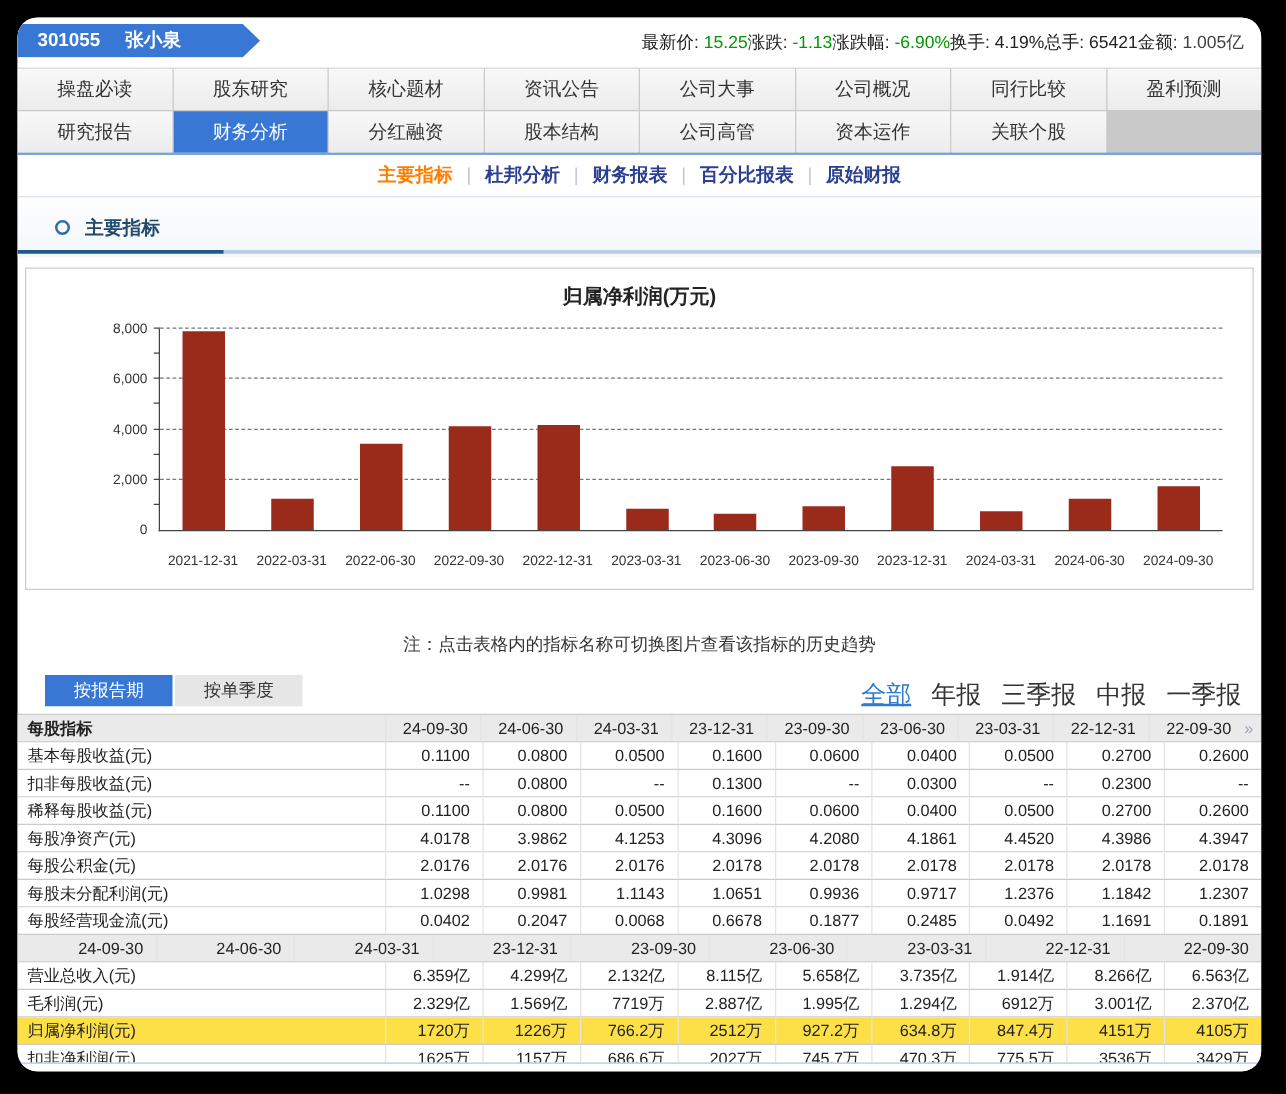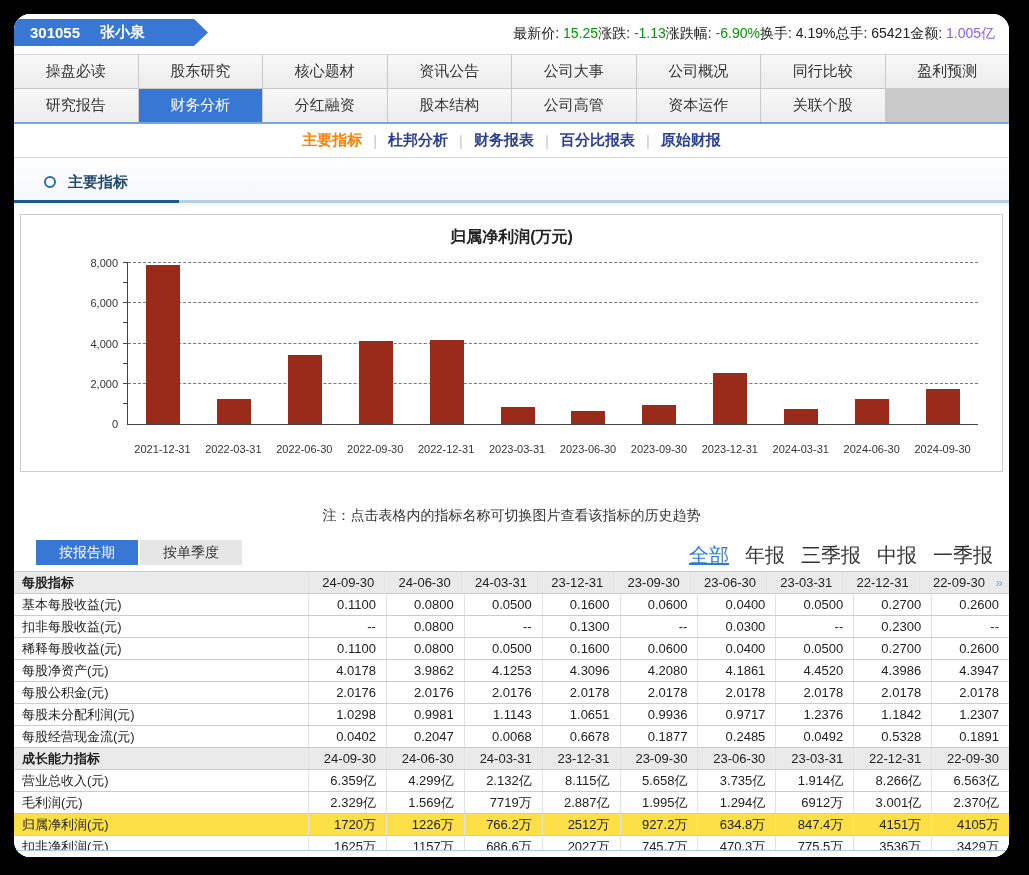--- a/index.html
+++ b/index.html
@@ -80,21 +80,21 @@
     <div class="ribbon">
       <span>301055</span>
       <span>张小泉</span>
     </div>
     <div class="stats">
         <span class="stat"><span class="stat-label">最新价: </span><span class="stat-value" style="color: rgb(0, 153, 0);">15.25</span></span>
         <span class="stat"><span class="stat-label">涨跌: </span><span class="stat-value" style="color: rgb(0, 153, 0);">-1.13</span></span>
         <span class="stat"><span class="stat-label">涨跌幅: </span><span class="stat-value" style="color: rgb(0, 153, 0);">-6.90%</span></span>
         <span class="stat"><span class="stat-label">换手: </span><span class="stat-value" style="color: rgb(34, 34, 34);">4.19%</span></span>
         <span class="stat"><span class="stat-label">总手: </span><span class="stat-value" style="color: rgb(34, 34, 34);">65421</span></span>
-        <span class="stat"><span class="stat-label">金额: </span><span class="stat-value" style="color: #8b5cf6;">1.005亿</span></span>
+        <span class="stat"><span class="stat-label">金额: </span><span class="stat-value" style="color: #404040;">1.005亿</span></span>
       </div>
   </div>
 
   <div class="nav">
       <div class="nav-cell">操盘必读</div>
       <div class="nav-cell">股东研究</div>
       <div class="nav-cell">核心题材</div>
       <div class="nav-cell">资讯公告</div>
       <div class="nav-cell">公司大事</div>
       <div class="nav-cell">公司概况</div>
@@ -298,25 +298,24 @@
       </div>
       <div class="trow">
         <div class="tcell label">每股经营现金流(元)</div>
         <div class="tcell val">0.0402</div>
         <div class="tcell val">0.2047</div>
         <div class="tcell val">0.0068</div>
         <div class="tcell val">0.6678</div>
         <div class="tcell val">0.1877</div>
         <div class="tcell val">0.2485</div>
         <div class="tcell val">0.0492</div>
-        <div class="tcell val">0.5328</div>
+        <div class="tcell val">1.1691</div>
         <div class="tcell val">0.1891</div>
       </div>
       <div class="trow thead">
-        <div class="tcell label">成长能力指标</div>
         <div class="tcell val">24-09-30</div>
         <div class="tcell val">24-06-30</div>
         <div class="tcell val">24-03-31</div>
         <div class="tcell val">23-12-31</div>
         <div class="tcell val">23-09-30</div>
         <div class="tcell val">23-06-30</div>
         <div class="tcell val">23-03-31</div>
         <div class="tcell val">22-12-31</div>
         <div class="tcell val">22-09-30</div>
       </div>

